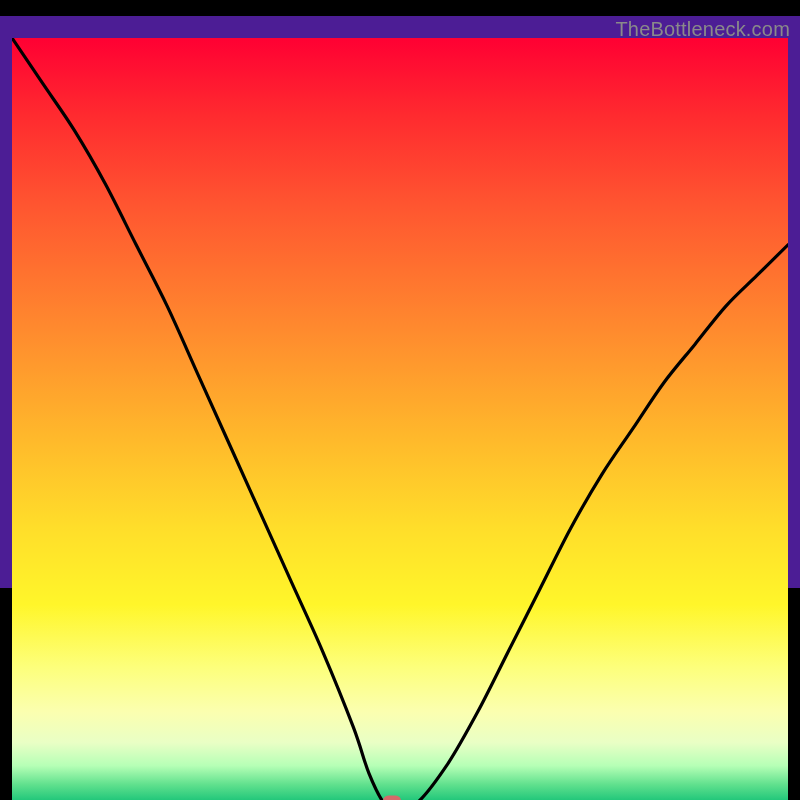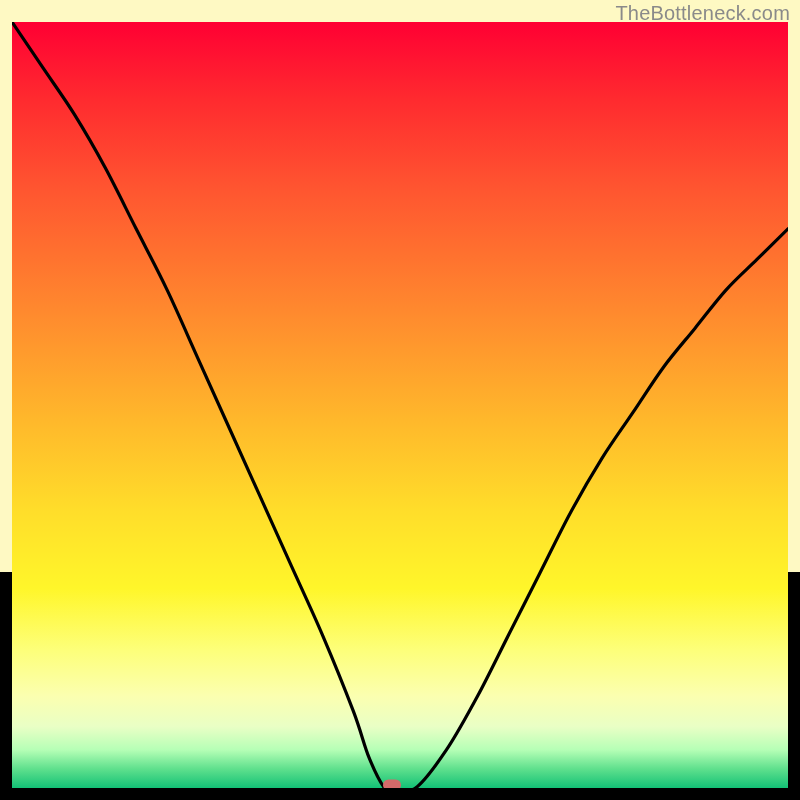--- a/index.html
+++ b/index.html
@@ -8,21 +8,22 @@
     width: 800px;
     height: 800px;
     background: #000;
     overflow: hidden;
     font-family: Arial, Helvetica, sans-serif;
   }
   .stage {
     position: relative;
     width: 800px;
     height: 572px;
-    background: #fef9c3;
+    background: #4c1d95;
+    margin-top: 16px;
   }
   .plot {
     position: absolute;
     left: 12px;
     top: 22px;
     width: 776px;
     height: 766px;
     overflow: hidden;
   }
   .gradient {

